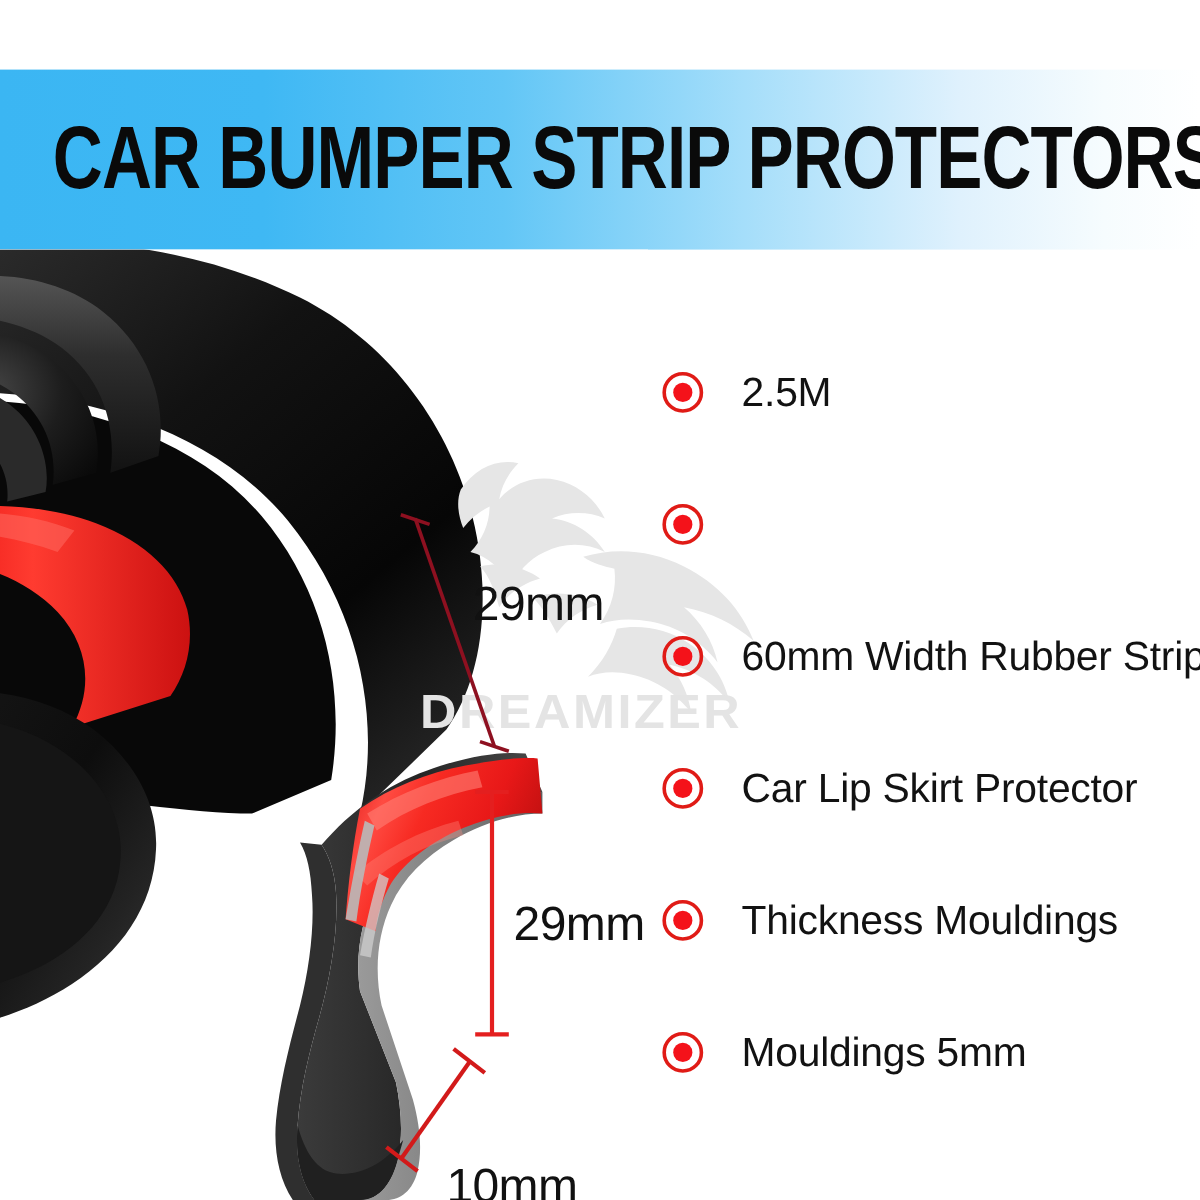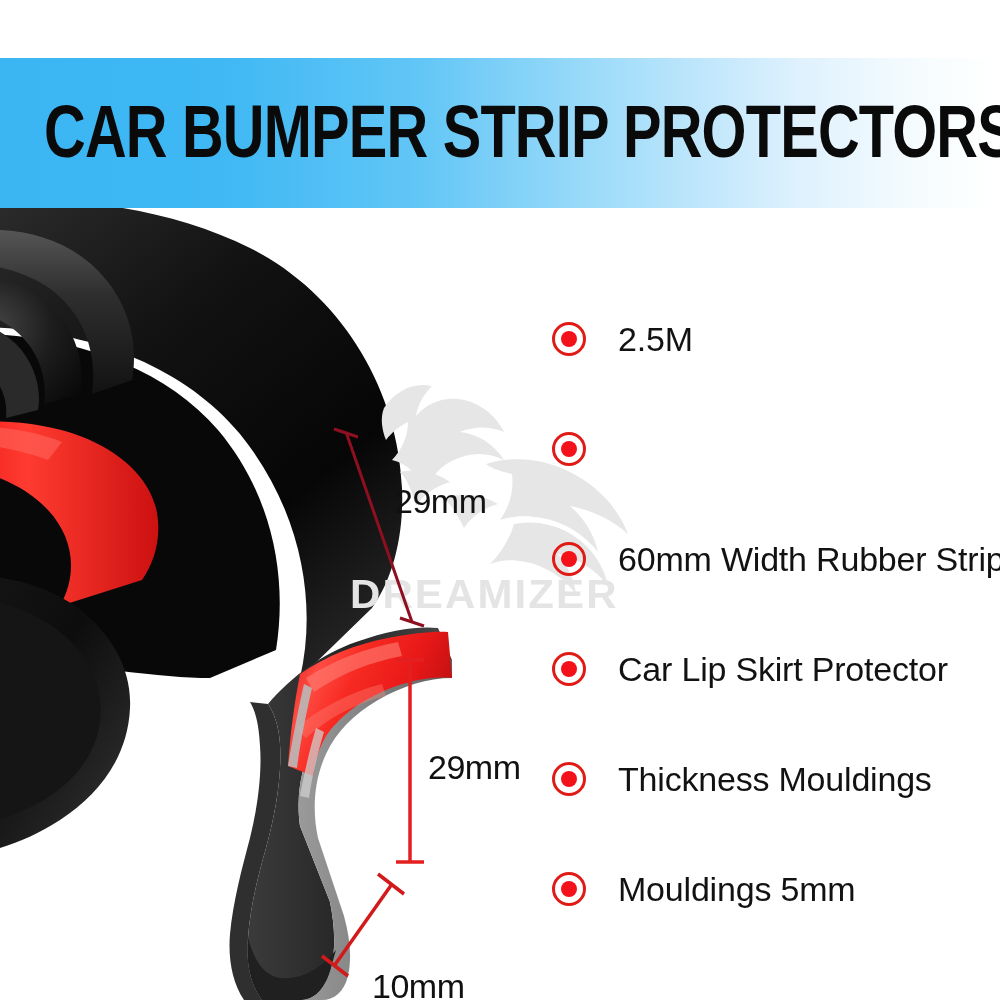--- a/index.html
+++ b/index.html
@@ -91,41 +91,41 @@
     transform: scaleX(1.05);
     transform-origin: left center;
     white-space: nowrap;
     pointer-events: none;
   }
 
   
   .dim-label {
     position: absolute;
     font-family: "Liberation Sans", sans-serif;
-    font-size: 34px;
+    font-size: 40px;
     color: #111111;
     white-space: nowrap;
     letter-spacing: -0.5px;
   }
   #dim-29-top   { left: 394px; top: 482px; }
   #dim-29-bot   { left: 428px; top: 748px; }
   #dim-10       { left: 372px; top: 932px; margin-top: 35px; }
 
   #dim-lines {
     position: absolute;
     left: 0; top: 0;
     width: 1000px; height: 1000px;
     pointer-events: none;
   }
 
   
   #features {
     position: absolute;
     left: 552px;
-    top: 284px;
+    top: 272px;
     width: 448px;
   }
   .feature-row {
     position: relative;
     height: 110px;
     display: flex;
     align-items: center;
   }
   .bullet {
     position: relative;

